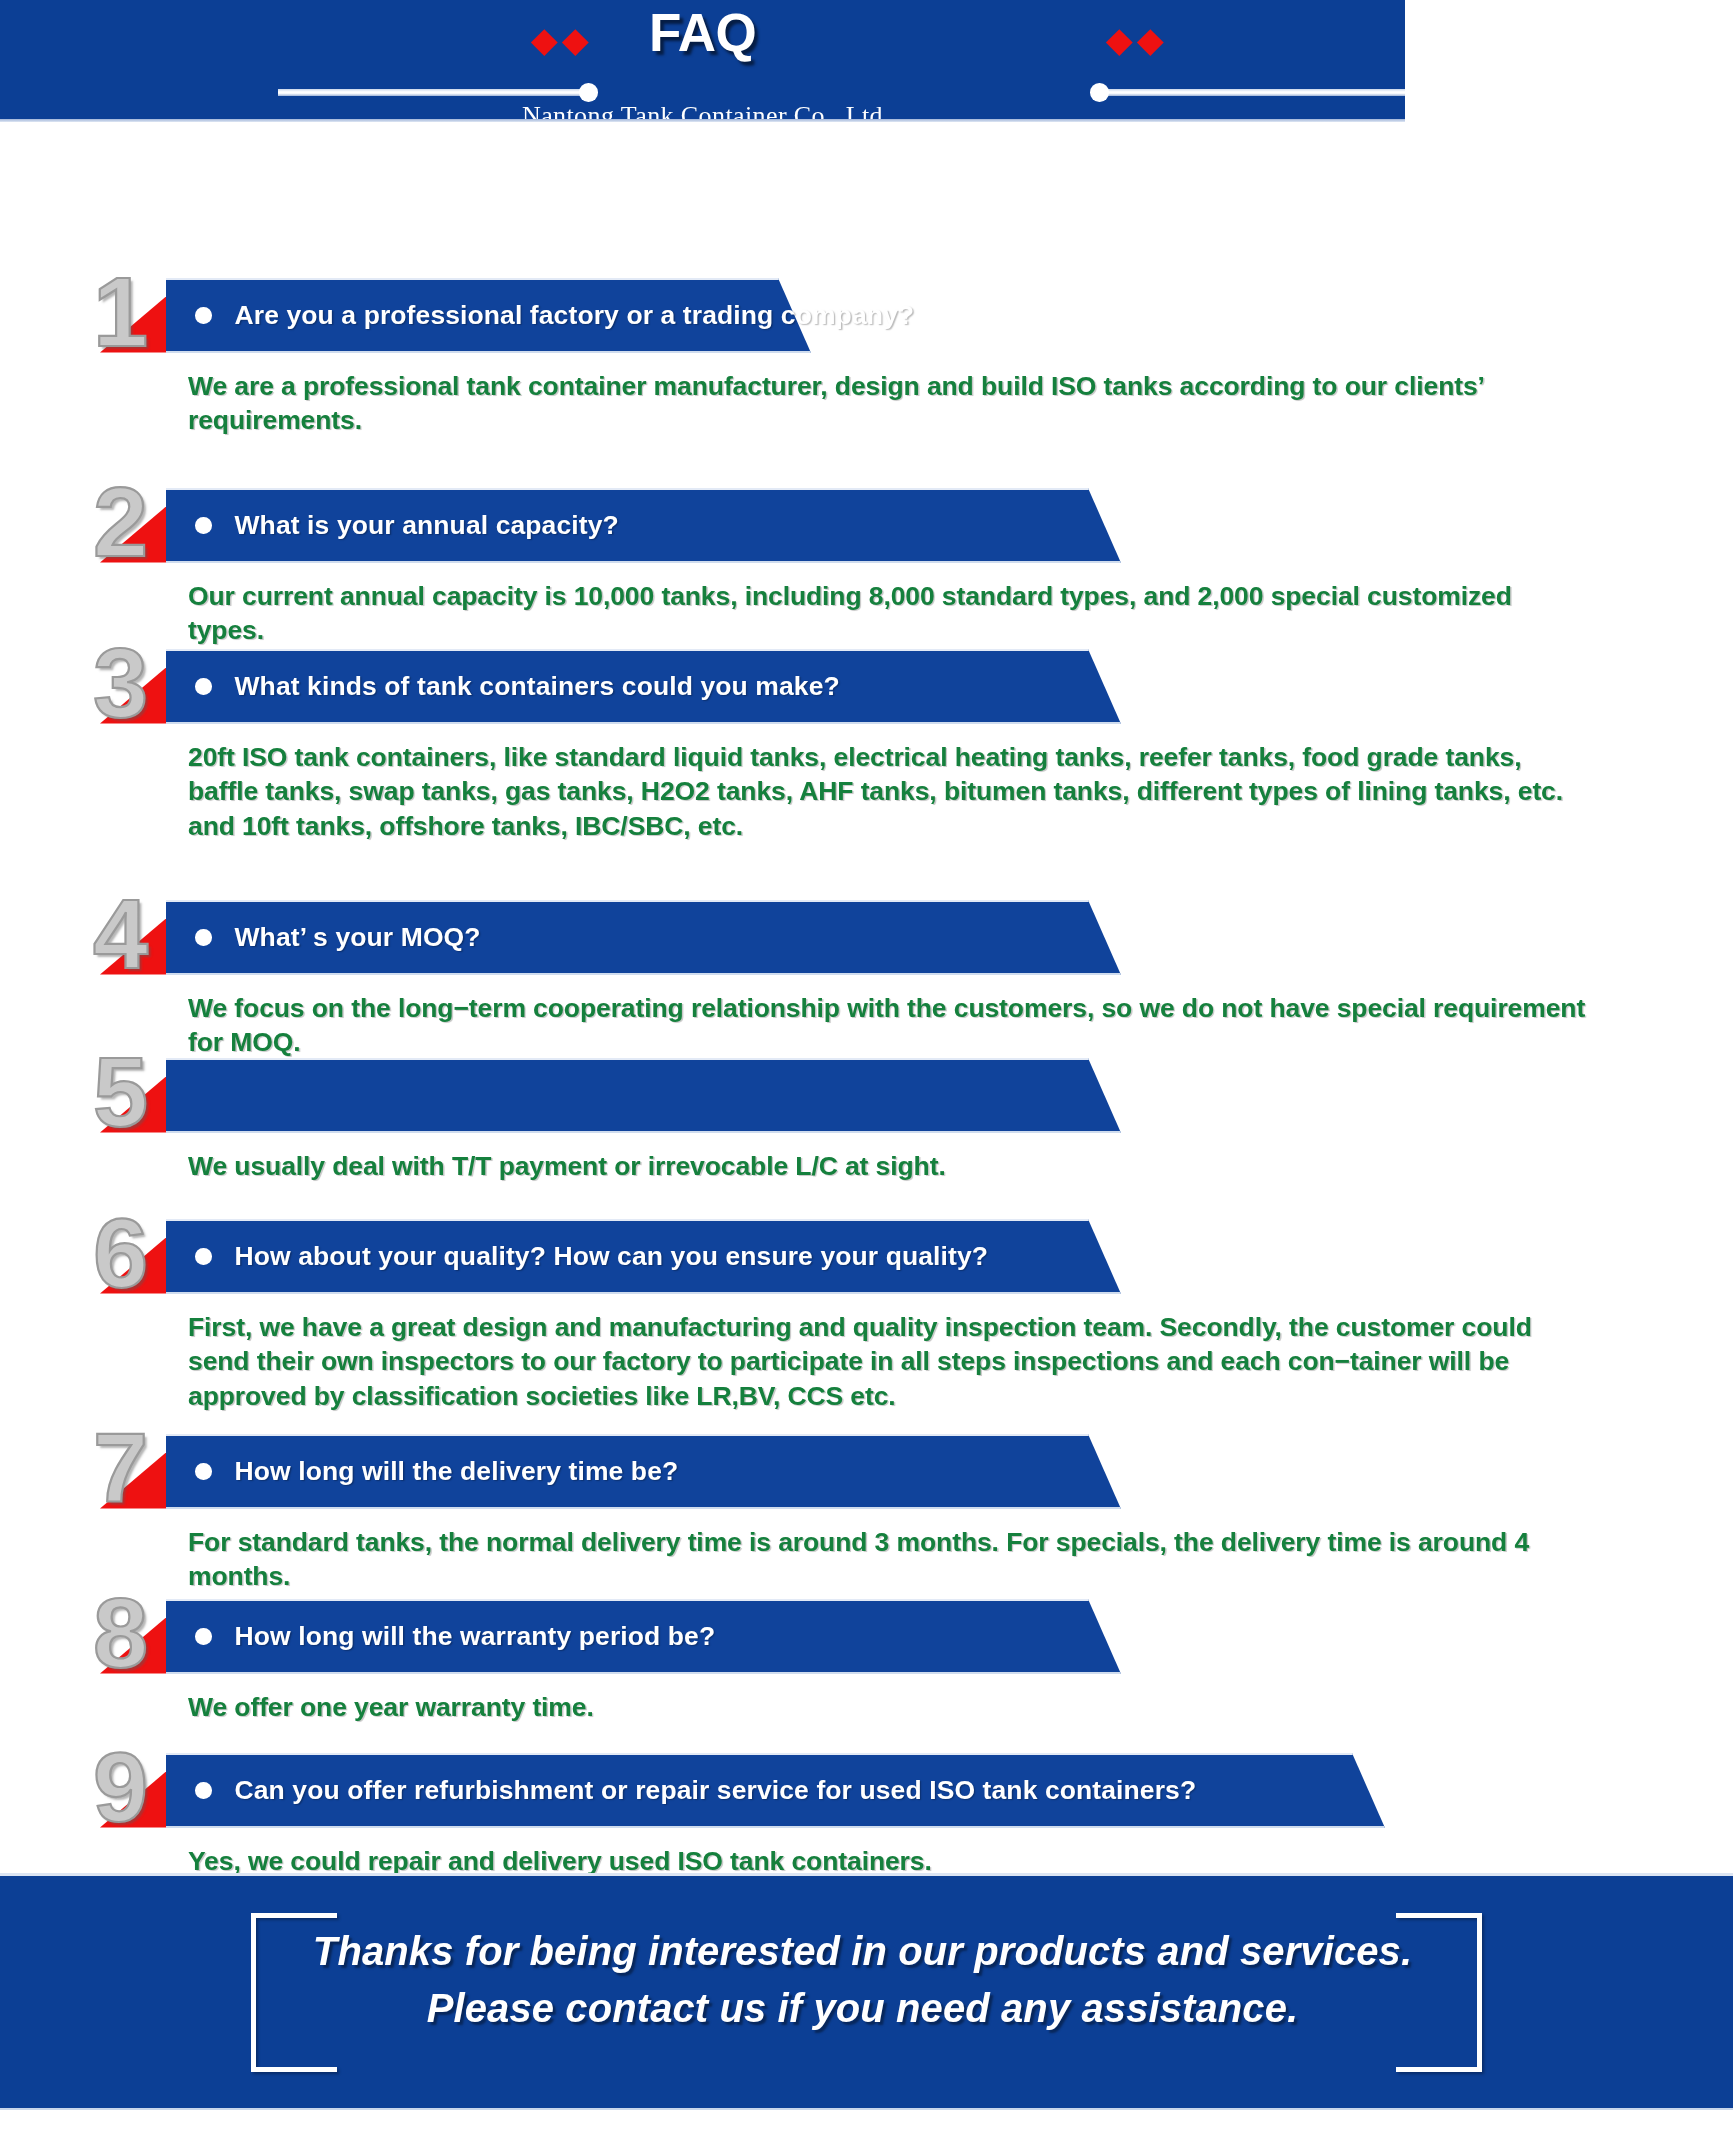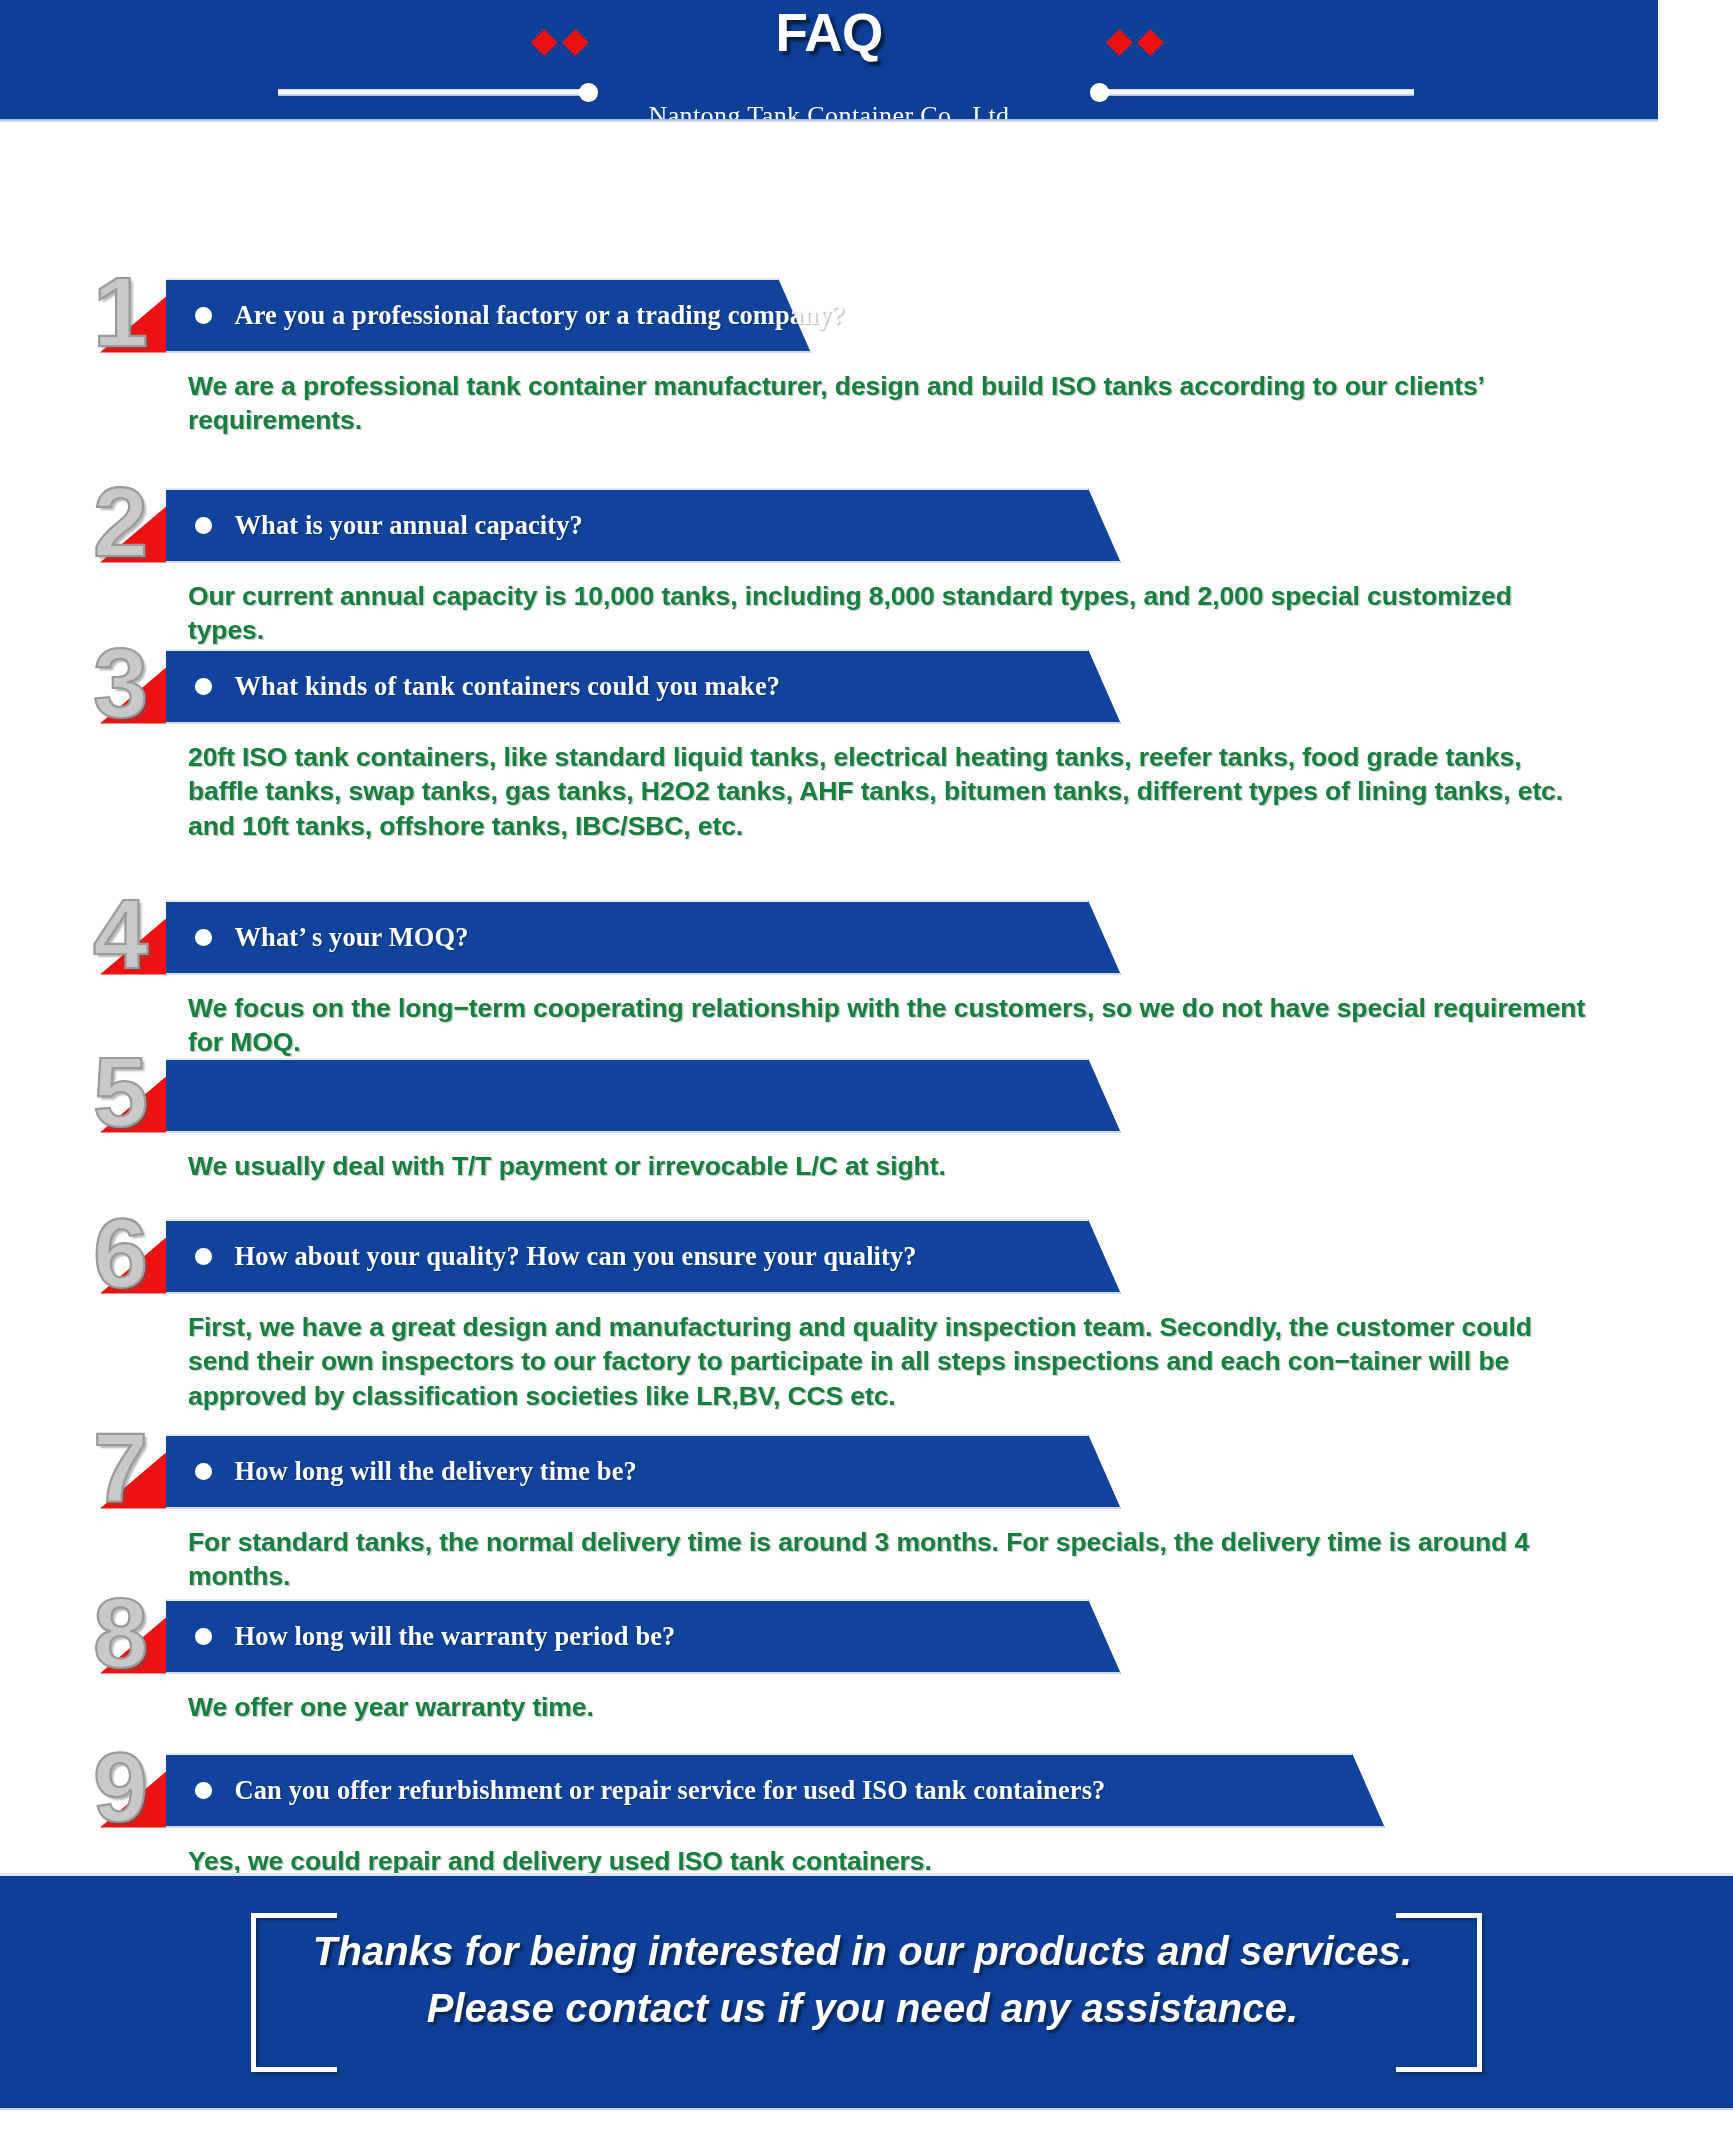--- a/index.html
+++ b/index.html
@@ -11,21 +11,21 @@
     width: 1733px;
     height: 2151px;
     font-family: "Liberation Sans", sans-serif;
     overflow: hidden;
     position: relative;
   }
 
   
   .header {
     position: relative;
-    width: 1658px;
+    width: 1405px;
     height: 122px;
     background: #0c3f95;
     overflow: hidden;
   }
   .header-inner {
     position: absolute;
     left: 0; top: 0;
     width: 100%; height: 100%;
   }
   .faq-title {
@@ -158,21 +158,21 @@
     margin-left: 29px;
     margin-right: 23px;
     flex: none;
   }
   .qtext {
     color: #ffffff;
     font-size: 26.5px;
     font-weight: 600;
     letter-spacing: 0.1px;
     text-shadow: 1.4px 1.4px 1.4px rgba(0,0,0,0.28);
-    font-family: Liberation Serif, serif;
+    font-family: Liberation Sans, sans-serif;
   }
   .answer {
     margin: 16px 0 0 188px;
     width: 1405px;
     color: #15803d;
     font-size: 26.5px;
     font-weight: bold;
     line-height: 1.30;
     letter-spacing: -0.1px;
     font-family: "Liberation Sans", sans-serif;

